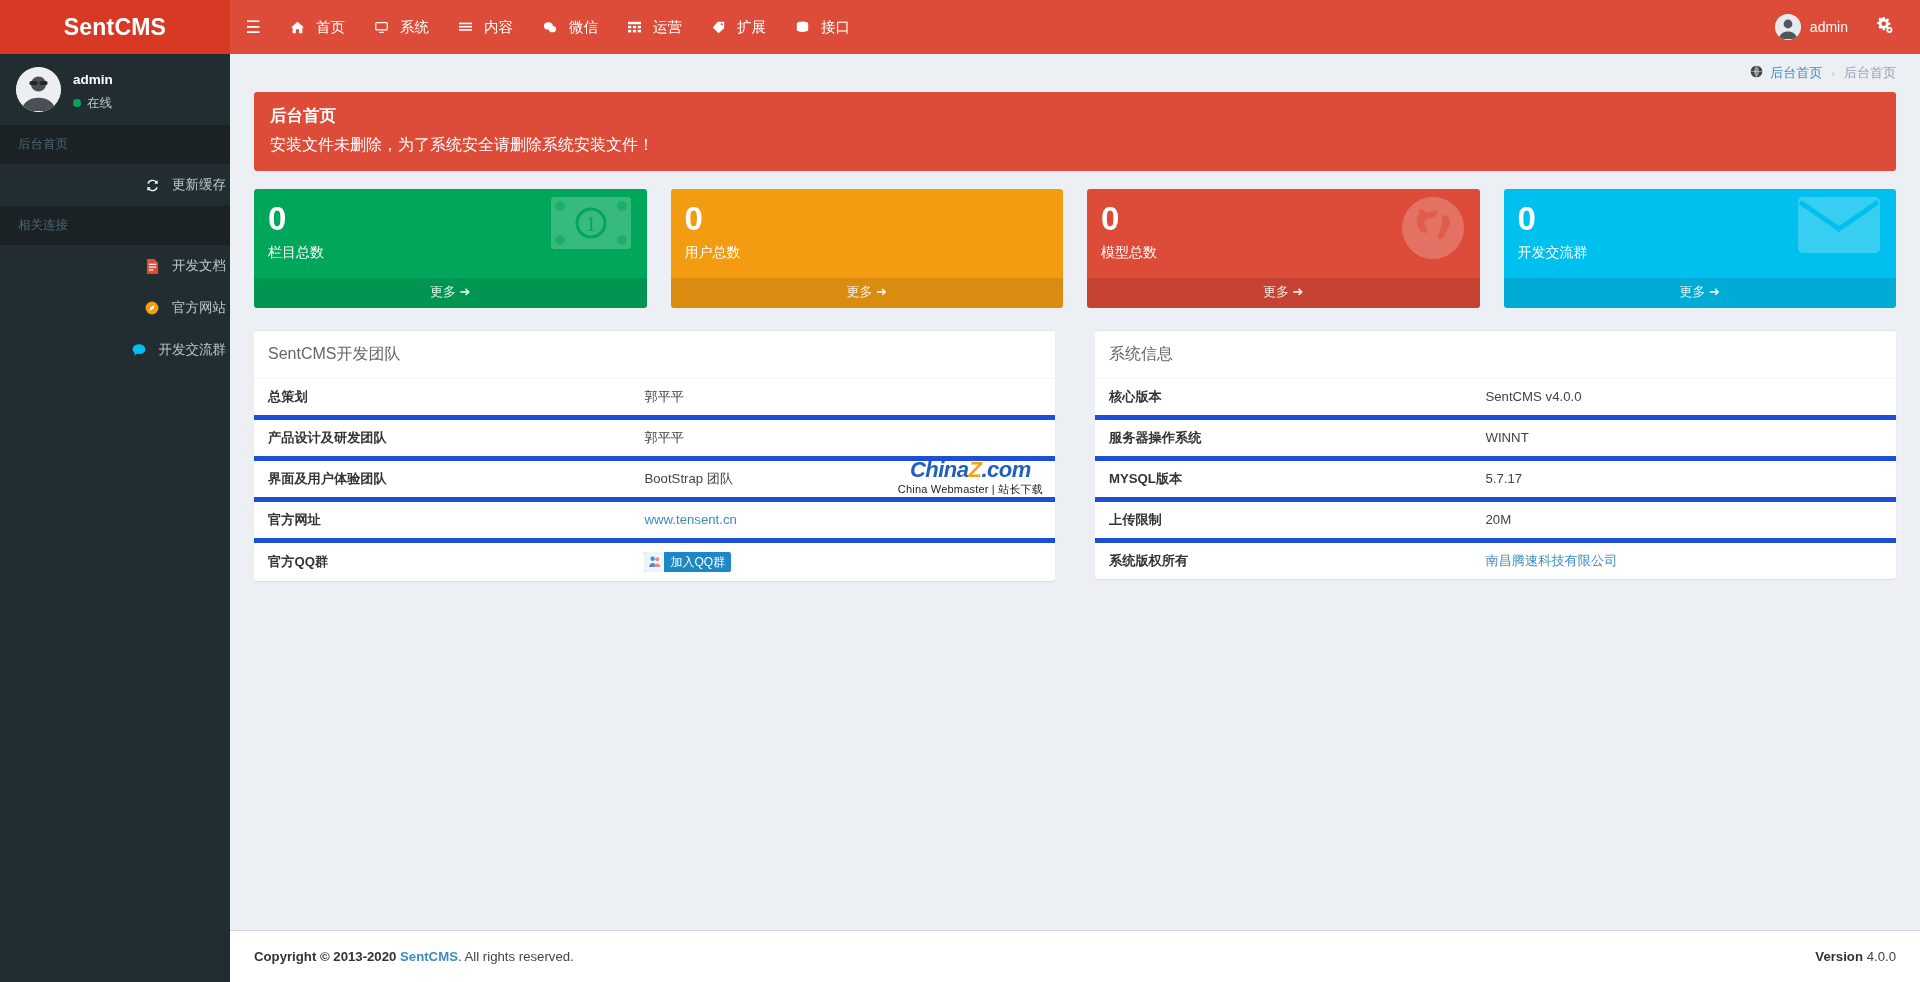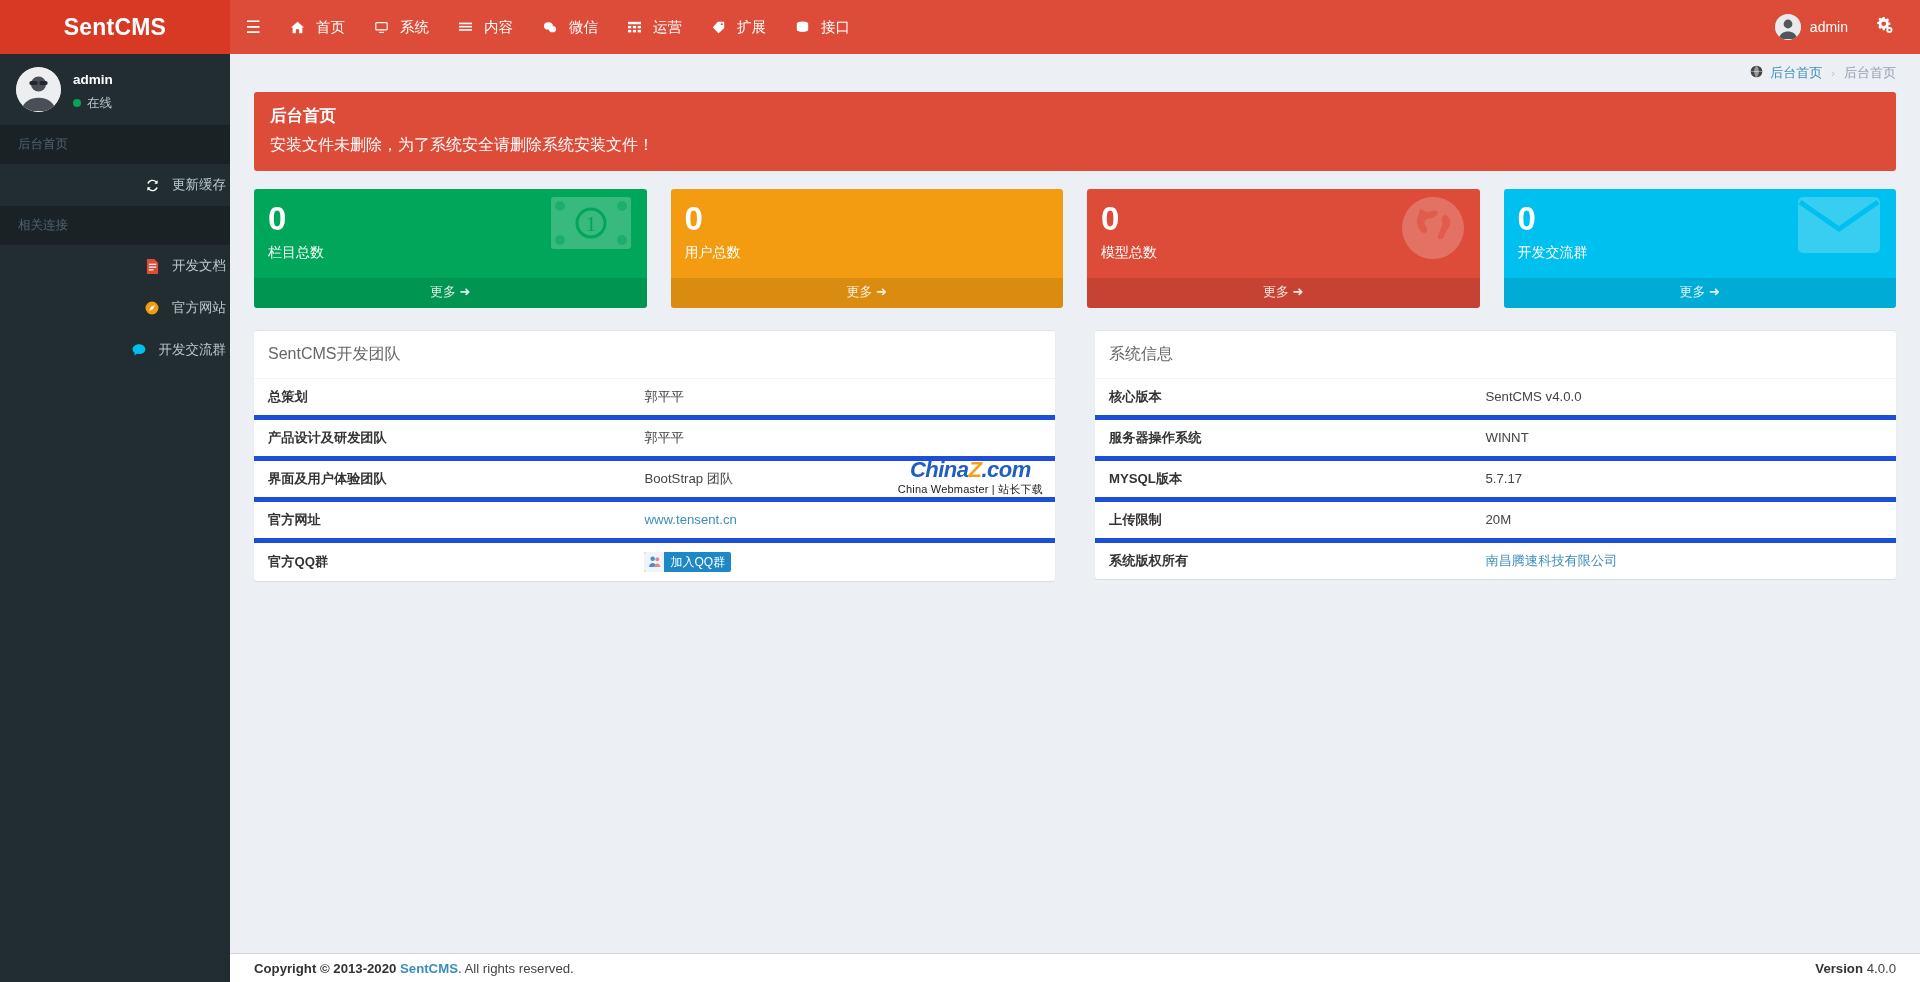--- a/index.html
+++ b/index.html
@@ -86,21 +86,21 @@
   .qqbadge { display: inline-flex; align-items: center; background: #1e88c7; border-radius: 2px; overflow: hidden; height: 20px; }
   .qqbadge .qicon { width: 20px; height: 20px; background: #eef4f9; display: flex; align-items: center; justify-content: center; font-size: 11px; }
   .qqbadge .qtext { color: #ffffff; font-size: 12px; padding: 0 6px; line-height: 20px; }
   .watermark { position: absolute; right: 12px; top: 126px; text-align: center; pointer-events: none; }
   .wm1 { font-size: 22px; font-weight: bold; font-style: italic; color: #1f5fc0; letter-spacing: -.5px; }
   .wm1 .z { color: #f5a11a; }
   .wm1 .com { color: #1f5fc0; }
   .wm2 { font-size: 11px; color: #222; letter-spacing: .2px; margin-top: -1px; }
 
   
-  .footer { position: absolute; left: 230px; right: 0; bottom: 0; height: 29px; background: #fff; border-top: 1px solid #d2d6de; display: flex; align-items: center; padding: 0 24px; font-size: 13.2px; color: #444; margin-top: 24px; }
+  .footer { position: absolute; left: 230px; right: 0; bottom: 0; height: 52px; background: #fff; border-top: 1px solid #d2d6de; display: flex; align-items: center; padding: 0 24px; font-size: 13.2px; color: #444; margin-top: 24px; }
   .footer .left b { color: #333; }
   .footer .left a { color: #3c8dbc; font-weight: bold; }
   .footer .right { margin-left: auto; color: #444; }
   .footer .right b { color: #333; }
 </style>
 </head>
 <body>
 
 <div class="app">
 

